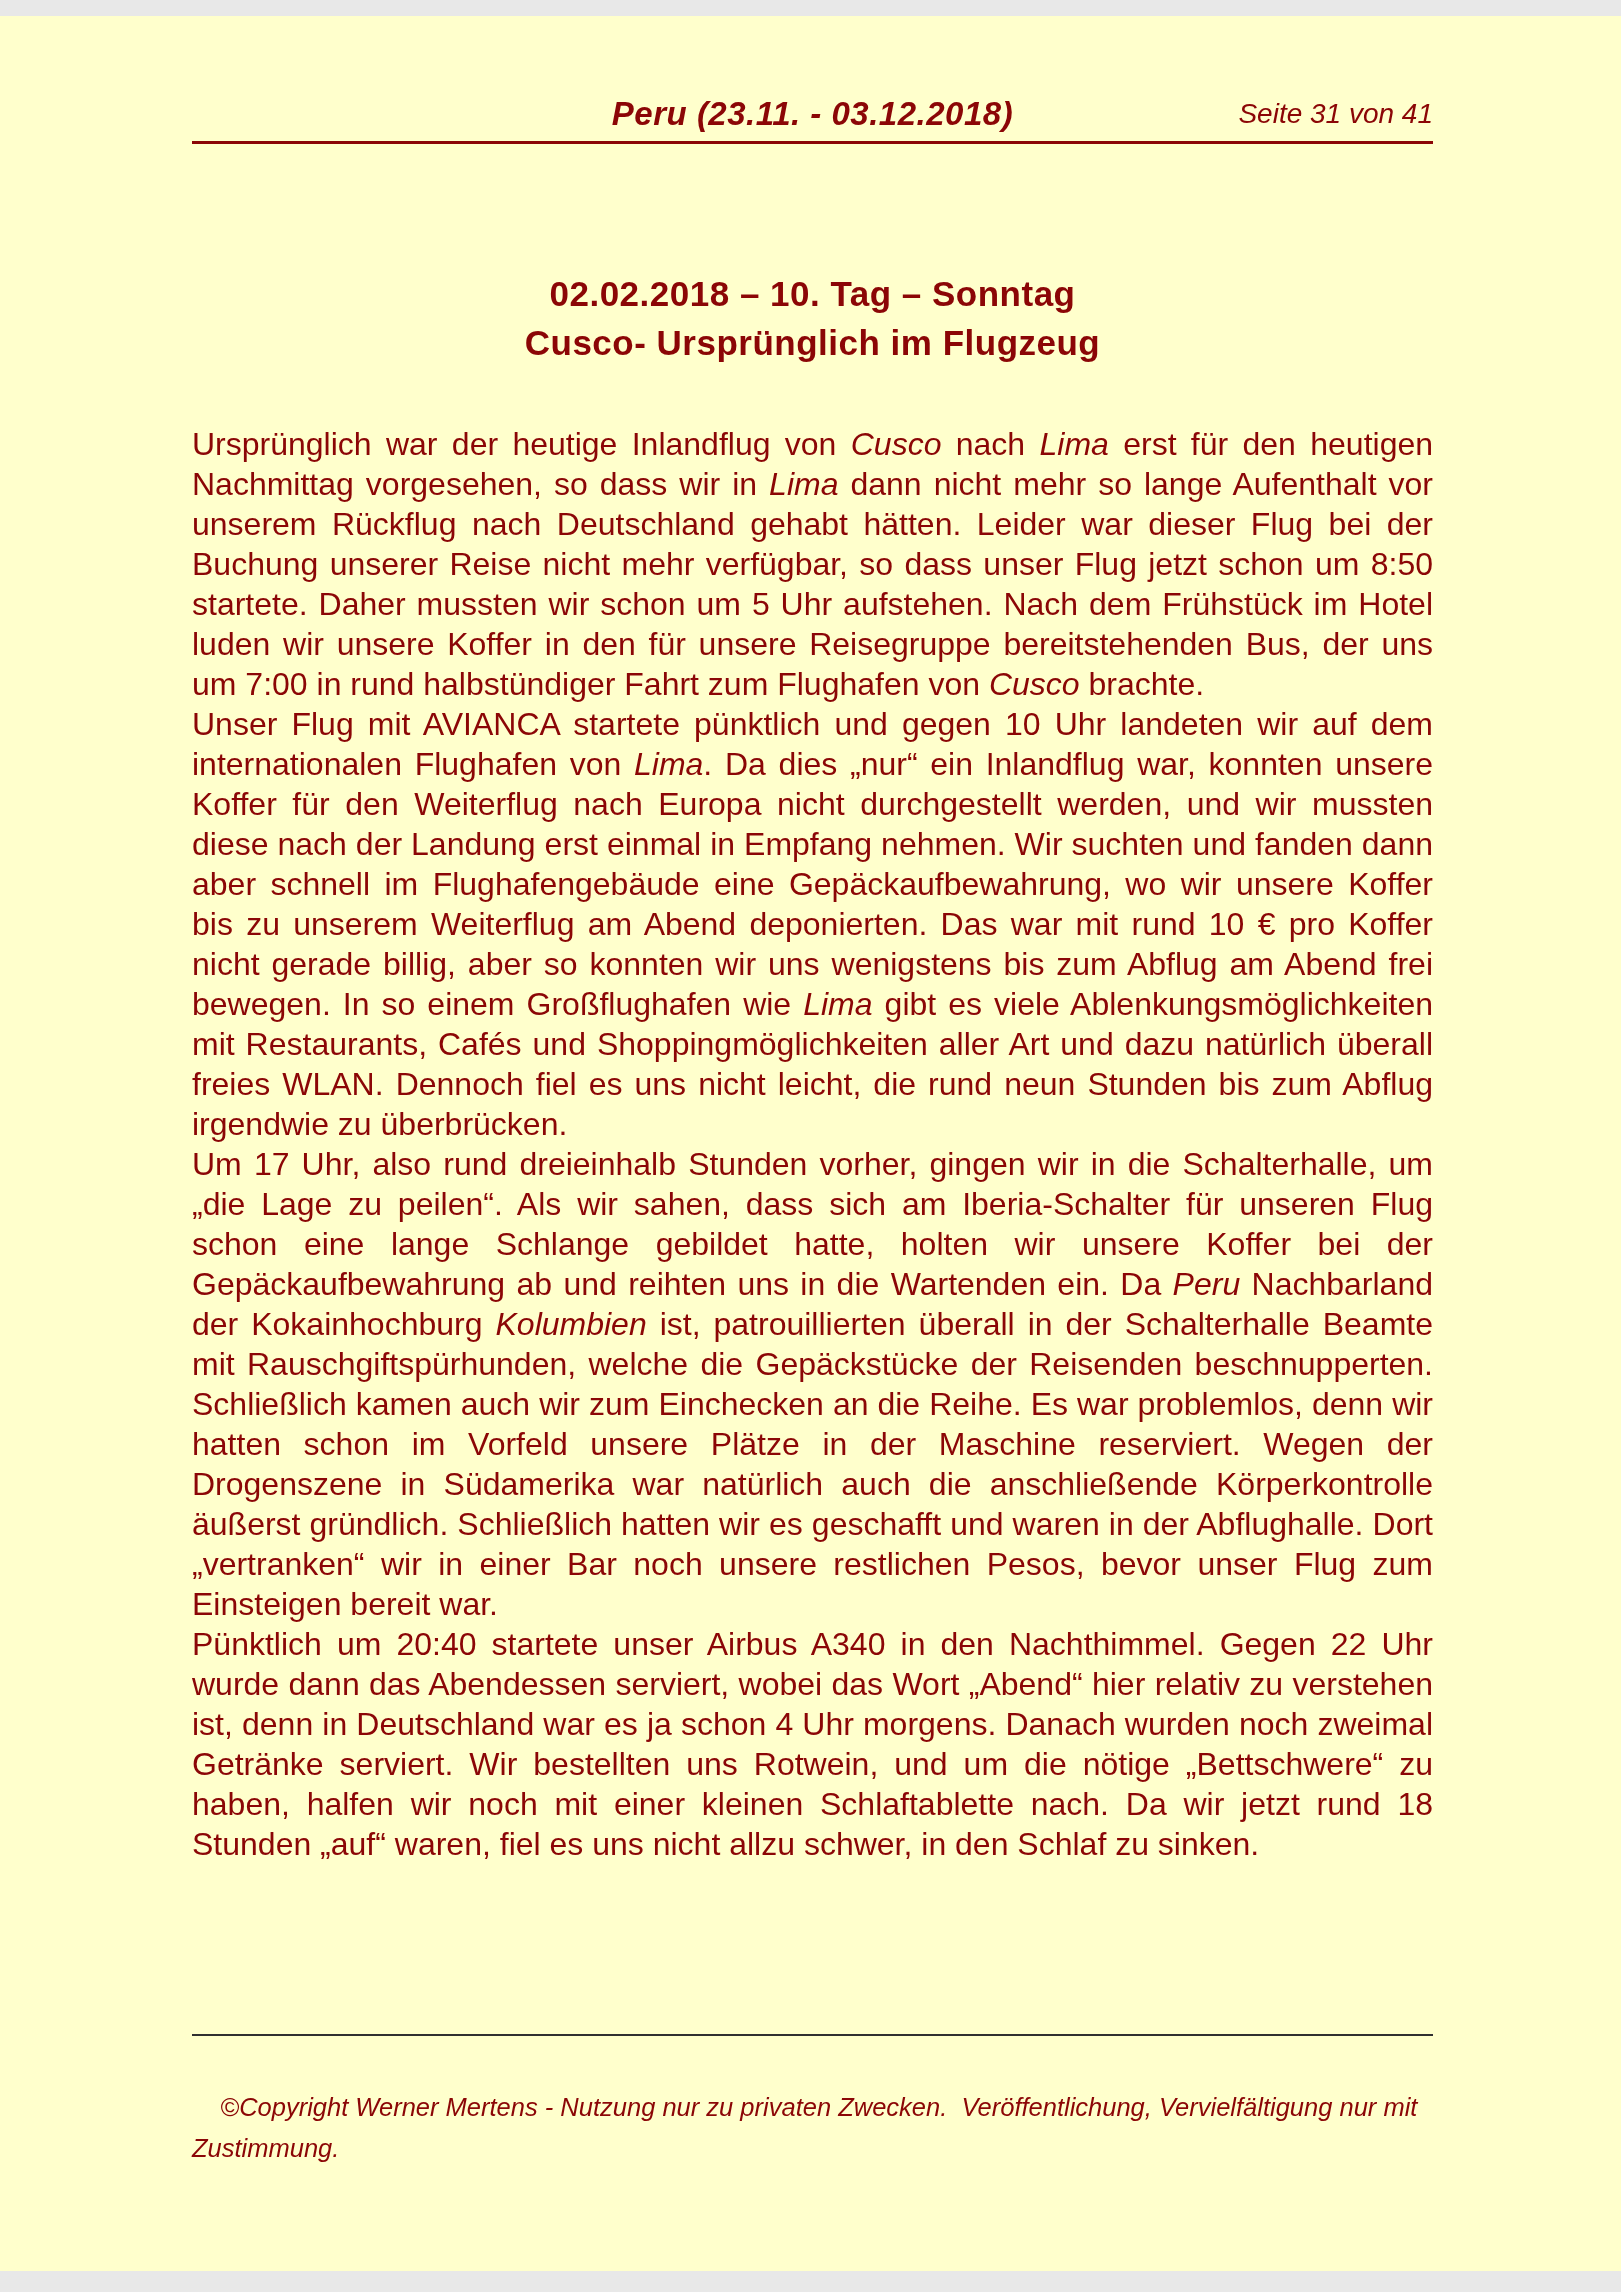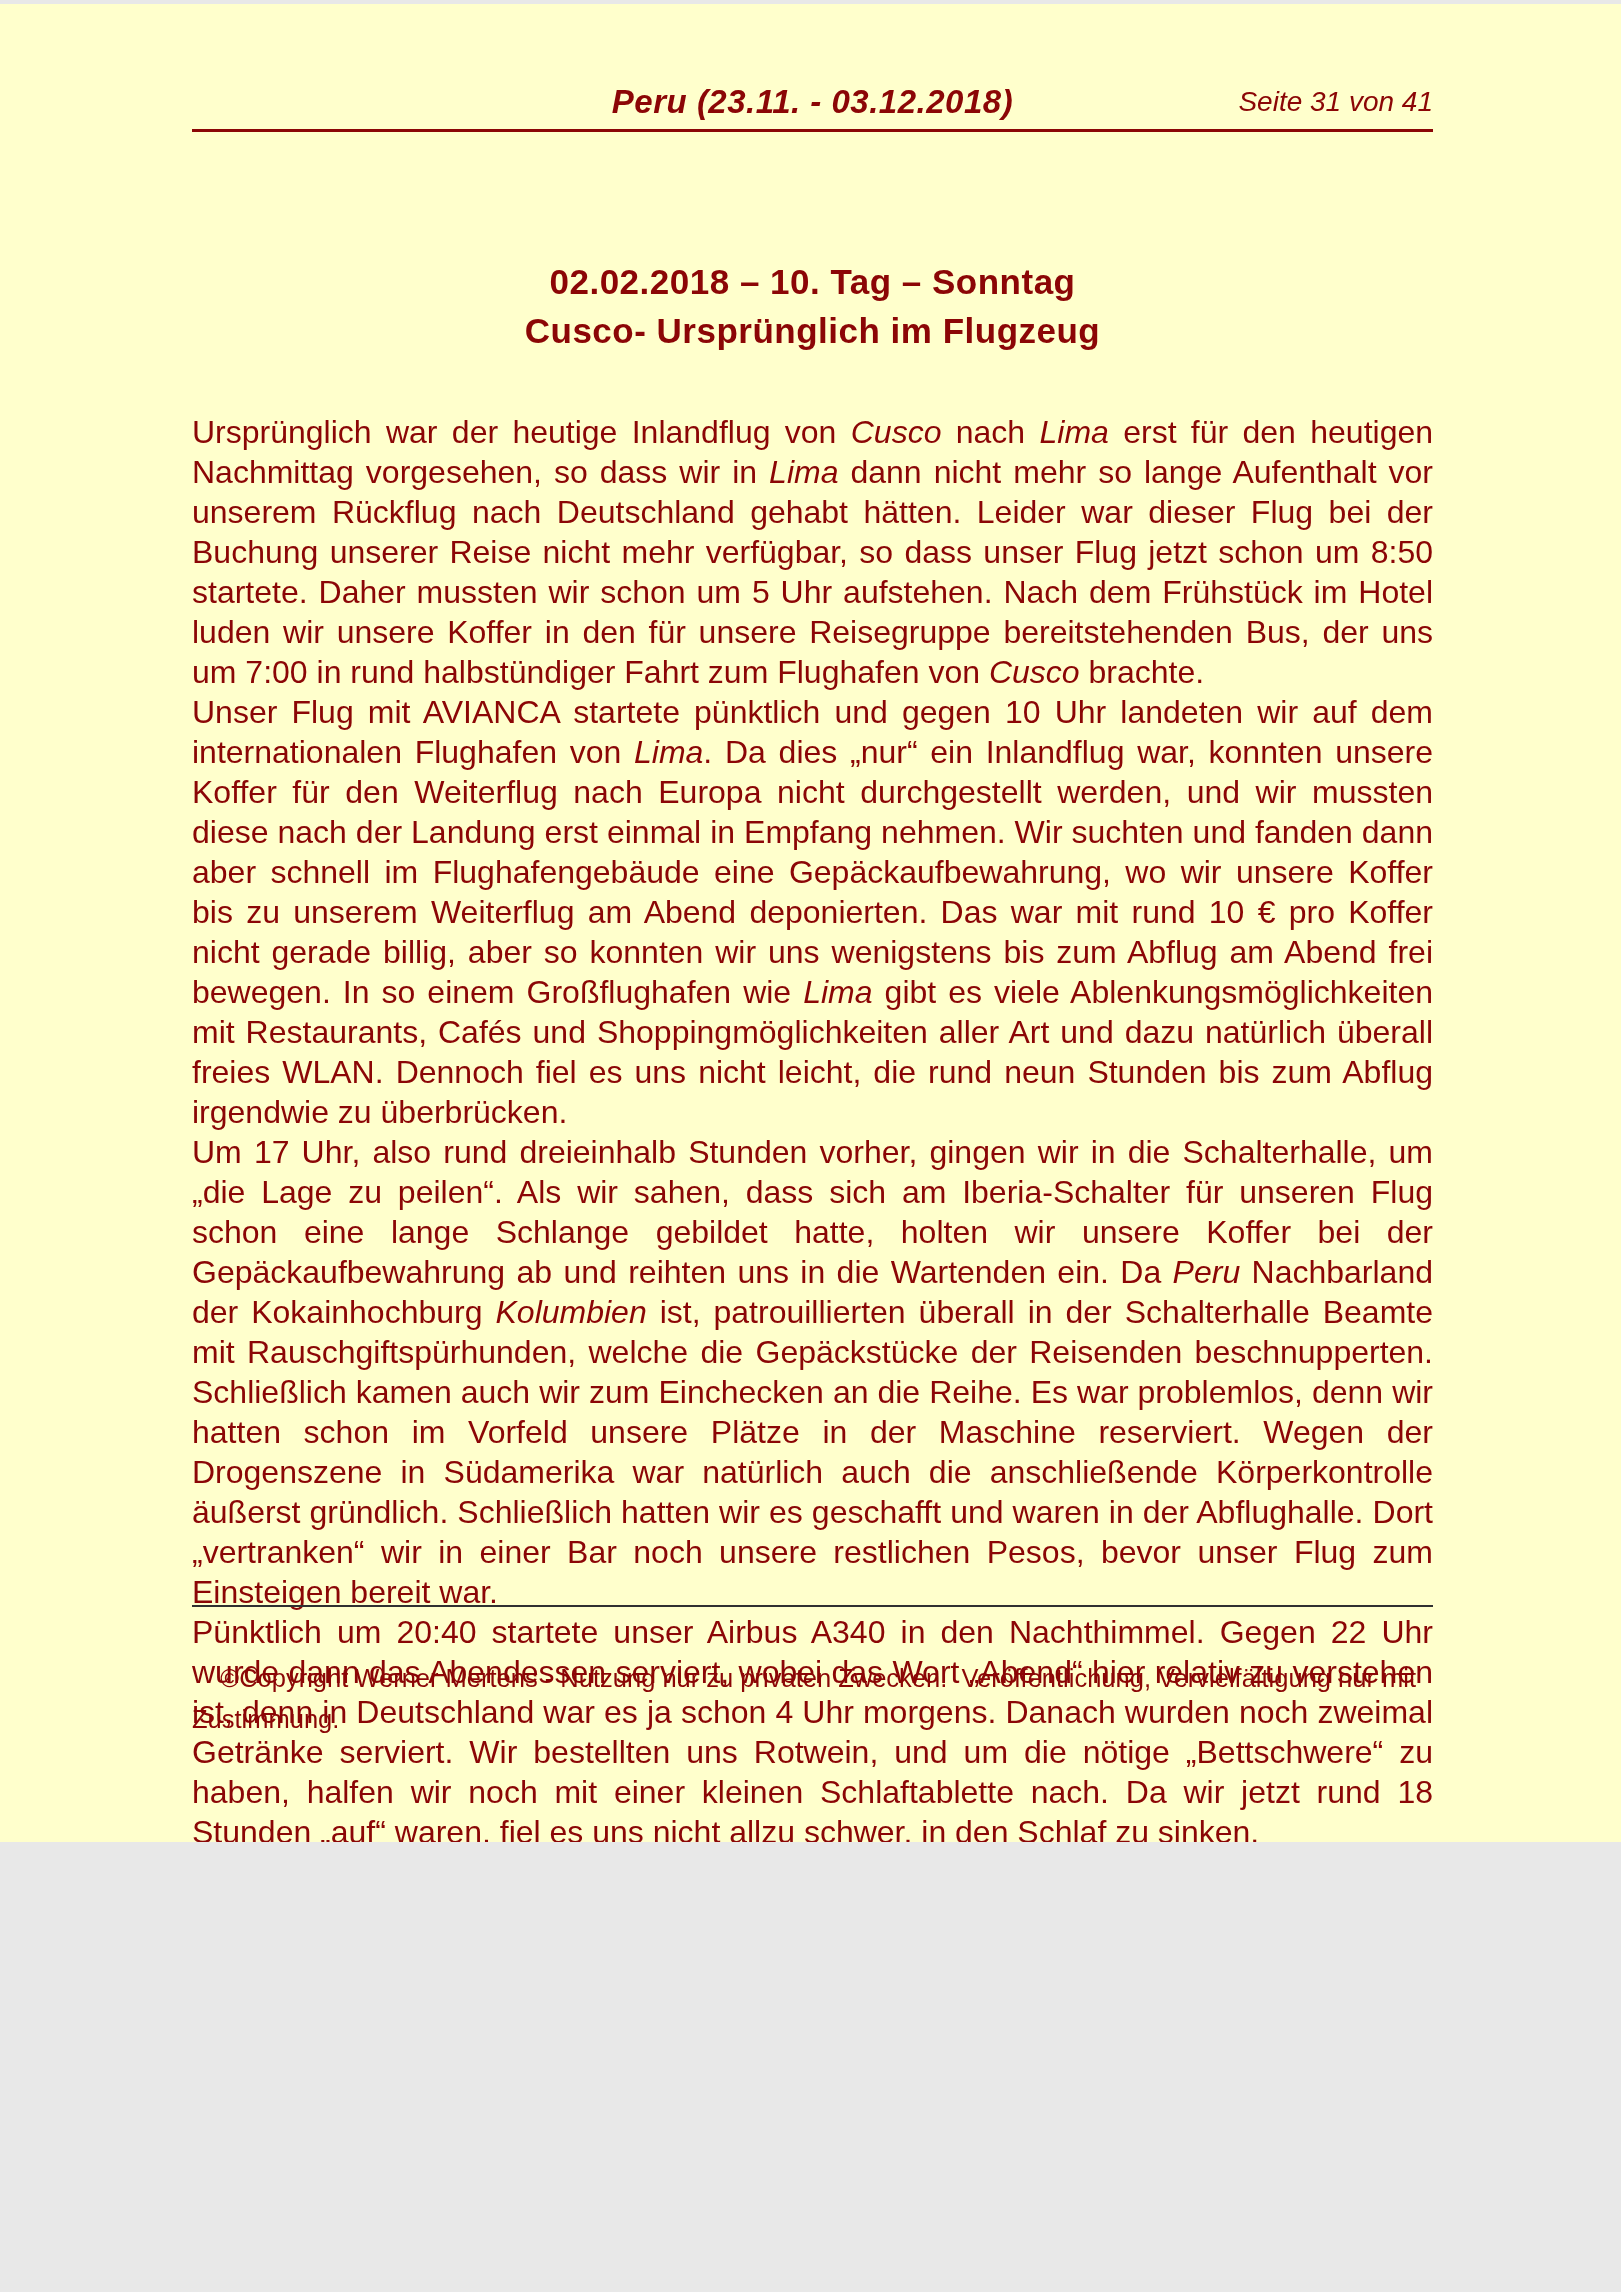--- a/index.html
+++ b/index.html
@@ -1,21 +1,21 @@
 <!DOCTYPE html>
 <html lang="de"><head>
 <meta charset="utf-8">
 <style>
   html, body { margin: 0; padding: 0; }
   body { background: #e8e8e8; }
   .page {
     position: relative;
     width: 1621px;
-    height: 1838px;
-    margin: 4px auto;
+    height: 2255px;
+    margin: 16px auto;
     background: #FFFFCC;
     color: #8B0606;
     font-family: "Liberation Sans", sans-serif;
     overflow: hidden;
     box-sizing: border-box;
   }
   .content {
     position: relative;
     margin: 0 188px 0 192px; 
   }
@@ -75,20 +75,21 @@
   .footer {
     position: absolute;
     left: 192px;
     right: 188px;
     bottom: 61px;
     border-top: 2px solid #303030;
     padding-top: 9.8px;
     font-size: 25.5px;
     line-height: 41px;
     white-space: pre-wrap;
+    font-style: italic;
   }
 </style>
 </head>
 <body>
 
 <div class="page">
   <div class="content">
 
     <div class="header">
       <div class="trip-title">Peru (23.11. - 03.12.2018)</div>

